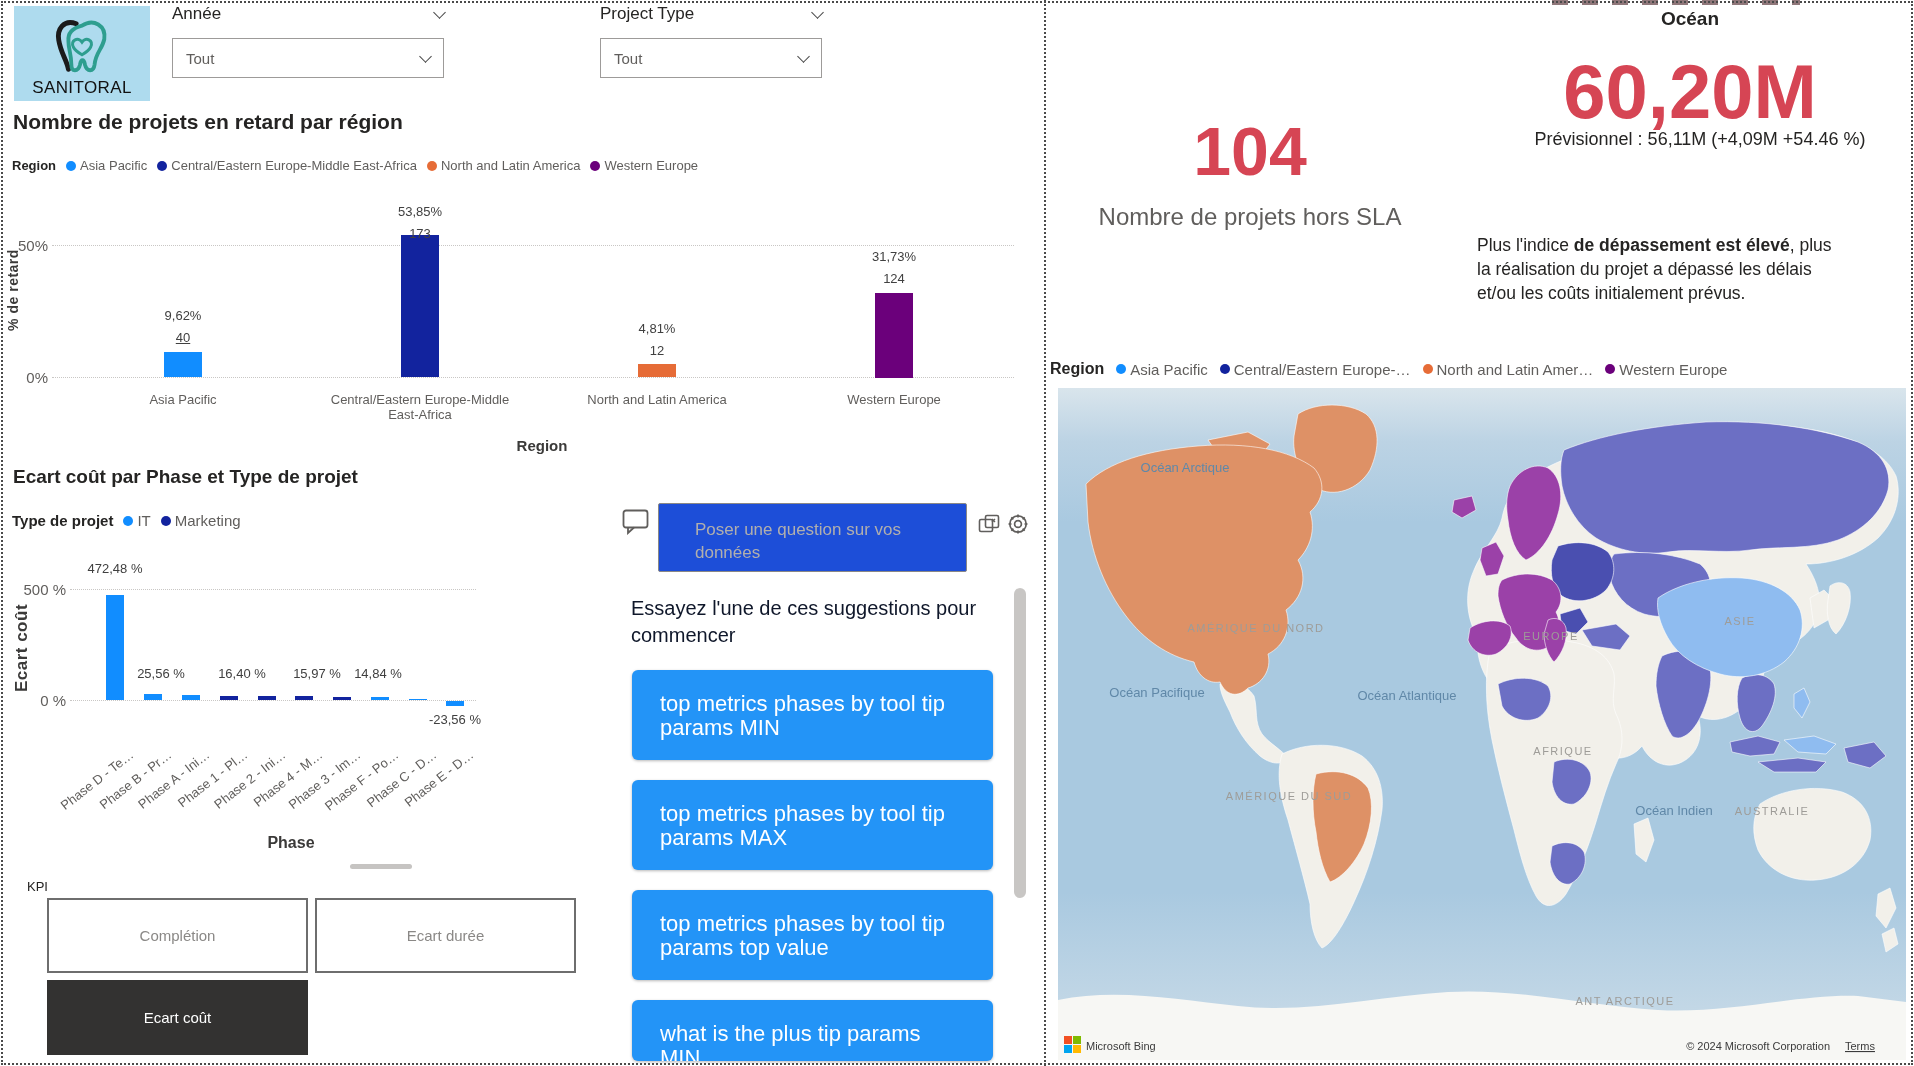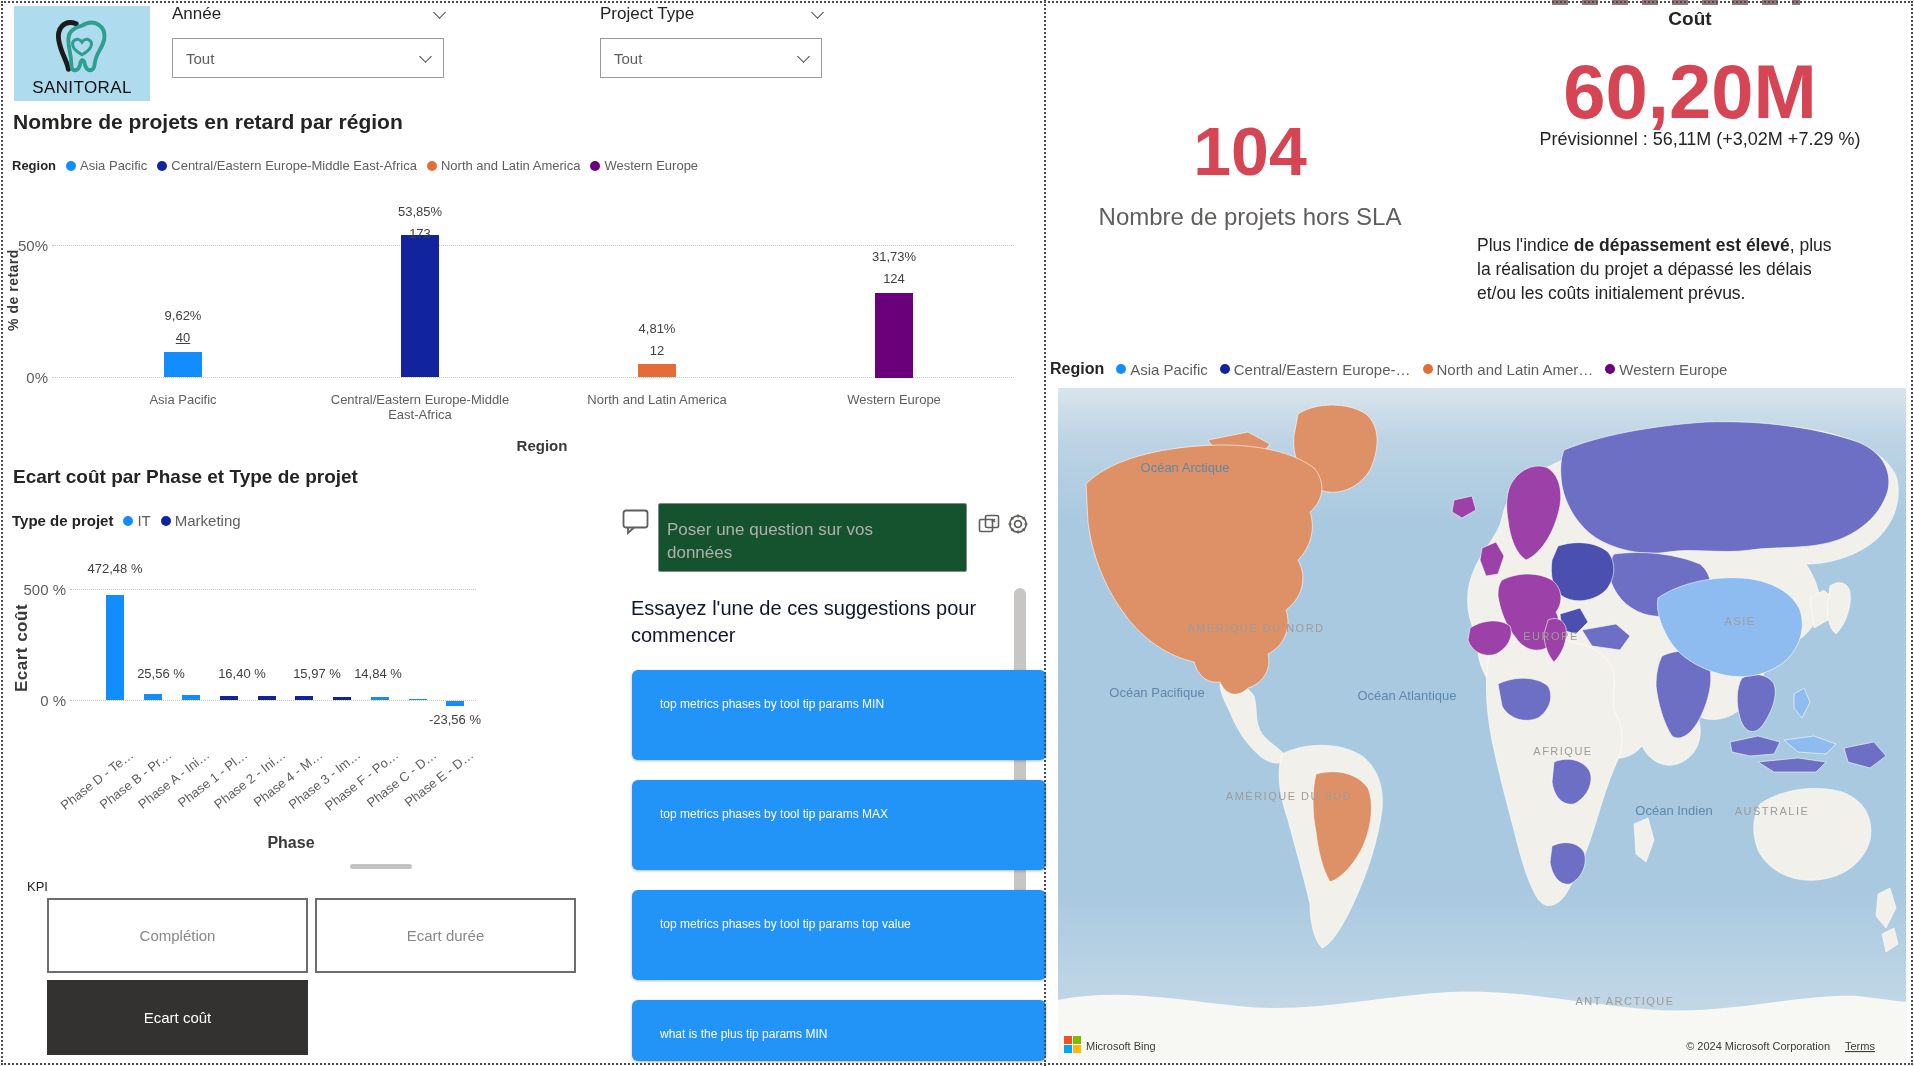--- a/index.html
+++ b/index.html
@@ -31,23 +31,23 @@
   .gridline { position:absolute; border-top:1px dotted #C9C7C5; height:0; }
   .tick { position:absolute; font-size:15px; color:#605E5C; text-align:right; }
   .bar { position:absolute; cursor:pointer; }
   .bar-label { position:absolute; font-size:13px; color:#404040; text-align:center; width:120px; }
   .xcat { position:absolute; font-size:13px; color:#605E5C; text-align:center; }
   .axis-title { position:absolute; font-size:15px; font-weight:600; color:#3B3A39; text-align:center; }
   .y-title { position:absolute; text-align:center; transform:rotate(-90deg); font-weight:600; color:#3B3A39; letter-spacing:0.5px; }
   .phase-cat { position:absolute; width:110px; font-size:13px; color:#605E5C; text-align:right; transform:rotate(-38deg); transform-origin:top right; white-space:nowrap; cursor:default; }
 
   
-  .qa-input { position:absolute; border:1px solid #8A8886; border-radius:2px; background:#14532d; padding:14px 8px; font-size:17px; color:#B1AFAD; line-height:23px; cursor:text; }
+  .qa-input { position:absolute; border:1px solid #8A8886; border-radius:2px; background:#1d4ed8; padding:14px 36px; font-size:17px; color:#B1AFAD; line-height:23px; cursor:text; }
   .qa-head { position:absolute; font-size:20px; color:#0f172a; line-height:27px; }
-  .sugg { position:absolute; width:414px; background:#2394F7; color:#fff; border-radius:6px; font-size:12px; line-height:24px; padding:22px 30px 16px 28px; box-shadow:0 1px 3px rgba(0,0,0,.28); cursor:pointer; }
+  .sugg { position:absolute; width:361px; background:#2394F7; color:#fff; border-radius:6px; font-size:22px; line-height:24px; padding:22px 30px 16px 28px; box-shadow:0 1px 3px rgba(0,0,0,.28); cursor:pointer; }
   .scrollbar-v { position:absolute; background:#C8C6C4; border-radius:6px; cursor:pointer; }
   .scrollbar-h { position:absolute; background:#C6C4C2; border-radius:3px; cursor:pointer; }
 
   
   .kpi-label { position:absolute; font-size:13px; color:#252423; }
   .kpi-btn { position:absolute; width:261px; height:75px; border:2px solid #6e6e6e; background:#fff; color:#8A8886; font-size:15px; display:flex; align-items:center; justify-content:center; cursor:pointer; }
   .kpi-btn.selected { background:#333231; border-color:#333231; color:#fff; }
 
   
   .big-red { position:absolute; color:#D64554; font-weight:600; text-align:center; }
@@ -227,23 +227,23 @@
 
 <div class="qa-head" style="left:631px; top:595px; width:350px;">Essayez l'une de ces suggestions pour commencer</div>
 <div class="scrollbar-v" style="left:1014px; top:588px; width:12px; height:310px;"></div>
 
 <div class="sugg" style="left:632px; top:670px; height:90px;">top metrics phases by tool tip params MIN</div>
 <div class="sugg" style="left:632px; top:780px; height:90px;">top metrics phases by tool tip params MAX</div>
 <div class="sugg" style="left:632px; top:890px; height:90px;">top metrics phases by tool tip params top value</div>
 <div class="sugg" style="left:632px; top:1000px; height:61px; overflow:hidden;">what is the plus tip params MIN</div>
 
 <div class="clip-frag" style="left:1552px; top:0;"></div>
-<div class="card-title" style="left:1500px; top:8px; width:380px;">Coût</div>
+<div class="card-title" style="left:1500px; top:8px; width:380px;">Océan</div>
 <div class="big-red" style="left:1500px; top:48px; width:380px; font-size:76px;">60,20M</div>
-<div class="card-sub" style="left:1500px; top:129px; width:400px;">Prévisionnel : 56,11M (+3,02M +7.29 %)</div>
+<div class="card-sub" style="left:1500px; top:129px; width:400px;">Prévisionnel : 56,11M (+4,09M +54.46 %)</div>
 
 <div class="big-red" style="left:1055px; top:112px; width:390px; font-size:68px;">104</div>
 <div class="sla-label" style="left:1055px; top:203px; width:390px;">Nombre de projets hors SLA</div>
 
 <p class="note" style="left:1477px; top:233px; width:372px;"><span>Plus l'indice </span><b>de dépassement est élevé</b><span>, plus la réalisation du projet a dépassé les délais et/ou les coûts initialement prévus.</span></p>
 
 <div class="map-legend" style="left:1050px; top:360px;">
   <span class="lt">Region</span>
   <span class="legend-item">
       <span class="dot c-ap"></span>

